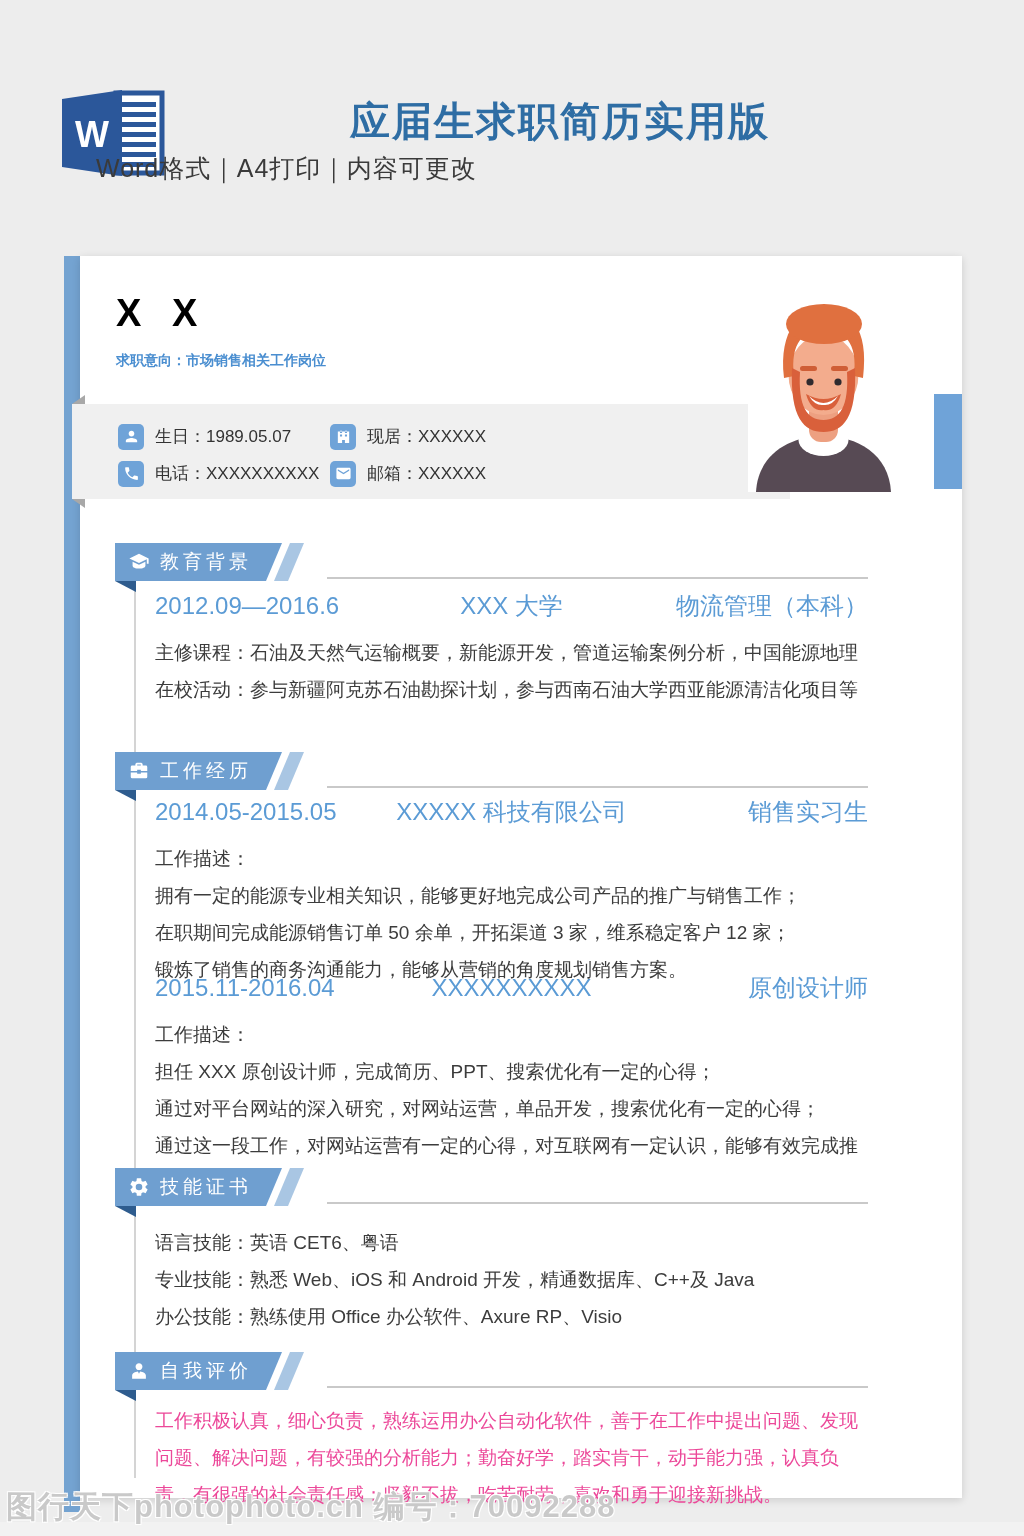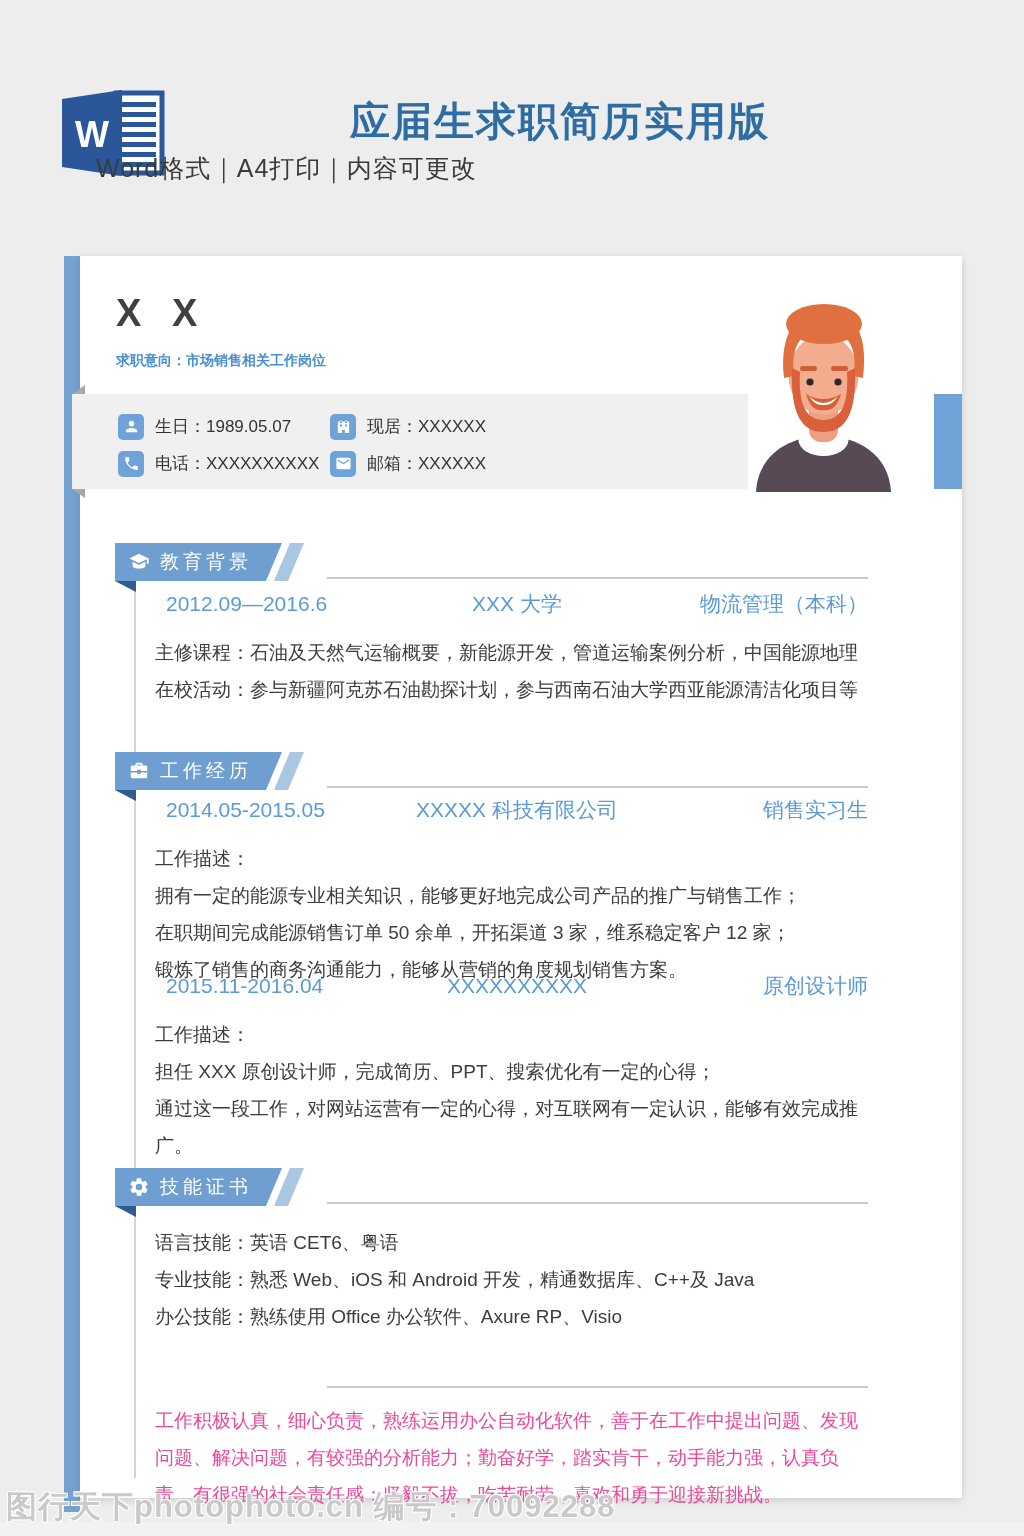--- a/index.html
+++ b/index.html
@@ -14,24 +14,24 @@
   .doc-title{position:absolute;left:96px;right:0;top:94px;text-align:center;
     font-size:40px;font-weight:bold;color:#2e6da4;letter-spacing:2px;}
   .doc-subtitle{position:absolute;left:96px;right:0;top:152px;text-align:left;
     font-size:25px;color:#3a3a3a;letter-spacing:1px;}
   
   .left-stripe{position:absolute;left:64px;top:256px;width:16px;height:1256px;background:#74a3d1;}
   .page{position:absolute;left:80px;top:256px;width:882px;height:1242px;background:#ffffff;
     box-shadow:0 2px 8px rgba(0,0,0,.14);}
   .vline{position:absolute;left:54px;top:292px;width:2px;height:930px;background:#d4d4d4;z-index:1;}
   
-  .name{position:absolute;left:36px;top:36px;font-size:38px;font-weight:bold;color:#404040;
+  .name{position:absolute;left:36px;top:36px;font-size:38px;font-weight:bold;color:#000000;
     word-spacing:16px;letter-spacing:2px;}
   .intention{position:absolute;left:36px;top:96px;font-size:14px;font-weight:bold;color:#4a8ed0;}
-  .info-bar{position:absolute;left:-8px;top:138px;width:718px;height:95px;background:#f0f0f0;z-index:2;
+  .info-bar{position:absolute;left:-8px;top:148px;width:718px;height:95px;background:#f0f0f0;z-index:2;
     display:grid;grid-template-columns:212px 1fr;padding:14px 0 0 46px;box-sizing:border-box;
     grid-auto-rows:37px;row-gap:0;}
   .bar-fold{position:absolute;width:13px;height:9px;background:#a8a8a8;}
   .fold-top{left:0;top:-9px;clip-path:polygon(100% 0,100% 100%,0 100%);}
   .fold-bottom{left:0;bottom:-9px;clip-path:polygon(0 0,100% 0,100% 100%);}
   .info-item{display:flex;align-items:center;gap:11px;}
   .info-icon{width:26px;height:26px;border-radius:5px;background:#6fa3d8;flex:0 0 26px;
     display:flex;align-items:center;justify-content:center;}
   .info-icon svg{width:17px;height:17px;fill:#ffffff;}
   .info-text{font-size:17px;color:#333;}
@@ -43,22 +43,22 @@
     display:flex;align-items:center;gap:10px;padding:0 30px 0 13px;
     clip-path:polygon(0 0,100% 0,calc(100% - 16px) 100%,0 100%);
     font-size:19px;letter-spacing:4px;}
   .ribbon-body svg{width:22px;height:22px;fill:#fff;flex:0 0 22px;}
   .ribbon-stripe{position:absolute;top:0;left:100%;margin-left:-8px;width:30px;height:38px;
     background:#a9c6e3;clip-path:polygon(16px 0,30px 0,14px 100%,0 100%);}
   .ribbon-fold{position:absolute;left:0;top:38px;width:21px;height:11px;background:#2e5c8e;
     clip-path:polygon(0 0,100% 0,100% 100%);}
   .sec-hr{position:absolute;left:247px;right:94px;height:2px;background:#c9c9c9;}
   
-  .entry-row{position:absolute;left:86px;right:94px;display:flex;align-items:baseline;
-    font-size:21px;color:#5b9bd5;}
+  .entry-row{position:absolute;left:75px;right:94px;display:flex;align-items:baseline;
+    font-size:24px;color:#5b9bd5;}
   .entry-row .d{flex:1;text-align:left;}
   .entry-row .o{flex:1.3;text-align:center;}
   .entry-row .r{flex:1;text-align:right;}
   .body-block{position:absolute;left:75px;right:94px;font-size:19px;line-height:37px;color:#3c3c3c;}
   .eval-p{position:absolute;left:75px;width:718px;font-size:19px;line-height:37px;color:#ec4899;}
   
   .watermark{position:absolute;left:6px;top:1486px;z-index:6;
     font-size:31px;font-weight:bold;letter-spacing:1px;color:#c9c9c9;
     text-shadow:-1px -1px 0 #fff,1px -1px 0 #fff,-1px 1px 0 #fff,1px 1px 0 #fff;}
   .bottom-strip{position:absolute;left:0;top:1522px;width:100%;height:14px;background:#f2f2f2;}
@@ -202,20 +202,21 @@
   </div>
 
   <div class="entry-row" style="top:716px">
     <span class="d">2015.11-2016.04</span>
     <span class="o">XXXXXXXXXX</span>
     <span class="r">原创设计师</span>
   </div>
   <div class="body-block" style="top:760px">
     <div>工作描述：</div>
     <div>担任 XXX 原创设计师，完成简历、PPT、搜索优化有一定的心得；</div>
+    <div>通过对平台网站的深入研究，对网站运营，单品开发，搜索优化有一定的心得；</div>
     <div>通过这一段工作，对网站运营有一定的心得，对互联网有一定认识，能够有效完成推广。</div>
   </div>
 
   <div class="ribbon" style="top:912px">
     <div class="ribbon-body">
       <svg viewBox="0 0 24 24">
           <path d="M19.14 12.94c.04-.3.06-.61.06-.94 0-.32-.02-.64-.07-.94l2.03-1.58a.49.49 0 0 0 .12-.61l-1.92-3.32a.49.49 0 0 0-.59-.22l-2.39.96c-.5-.38-1.03-.7-1.62-.94l-.36-2.54a.48.48 0 0 0-.48-.41h-3.84c-.24 0-.43.17-.47.41l-.36 2.54c-.59.24-1.13.57-1.62.94l-2.39-.96a.49.49 0 0 0-.59.22L2.74 8.87c-.12.21-.08.47.12.61l2.03 1.58c-.05.3-.09.63-.09.94s.02.64.07.94l-2.03 1.58a.49.49 0 0 0-.12.61l1.92 3.32c.12.22.37.29.59.22l2.39-.96c.5.38 1.03.7 1.62.94l.36 2.54c.05.24.24.41.48.41h3.84c.24 0 .44-.17.47-.41l.36-2.54c.59-.24 1.13-.56 1.62-.94l2.39.96c.22.08.47 0 .59-.22l1.92-3.32a.49.49 0 0 0-.12-.61l-2.01-1.58zM12 15.6A3.6 3.6 0 1 1 12 8.4a3.6 3.6 0 0 1 0 7.2z"></path>
         </svg>
       <span>技能证书</span>
     </div>
@@ -223,19 +224,29 @@
     <div class="ribbon-fold"></div>
   </div>
   <div class="sec-hr" style="top:946px"></div>
 
   <div class="body-block" style="top:968px">
     <div>语言技能：英语 CET6、粤语</div>
     <div>专业技能：熟悉 Web、iOS 和 Android 开发，精通数据库、C++及 Java</div>
     <div>办公技能：熟练使用 Office  办公软件、Axure RP、Visio</div>
   </div>
 
+  <div class="ribbon" style="top:1096px">
+    <div class="ribbon-body">
+      <svg viewBox="0 0 24 24">
+          <path d="M12 11c2.08 0 3.75-1.68 3.75-3.75S14.08 3.5 12 3.5 8.25 5.18 8.25 7.25 9.92 11 12 11zm-1.2 1.6L12 15l1.2-2.4c3 .4 6.3 1.7 6.3 4.4v3.5H4.5V17c0-2.7 3.3-4 6.3-4.4z"></path>
+        </svg>
+      <span>自我评价</span>
+    </div>
+    <div class="ribbon-stripe"></div>
+    <div class="ribbon-fold"></div>
+  </div>
   <div class="sec-hr" style="top:1130px"></div>
 
   <p class="eval-p" style="top:1110px;margin:0;position:absolute;margin-top:36px;">工作积极认真，细心负责，熟练运用办公自动化软件，善于在工作中提出问题、发现问题、解决问题，有较强的分析能力；勤奋好学，踏实肯干，动手能力强，认真负责，有很强的社会责任感；坚毅不拔，吃苦耐劳，喜欢和勇于迎接新挑战。</p>
 </div>
 
 <div class="watermark">图行天下photophoto.cn 编号：70092288</div>
 <div class="bottom-strip"></div>
 
 </body></html>

